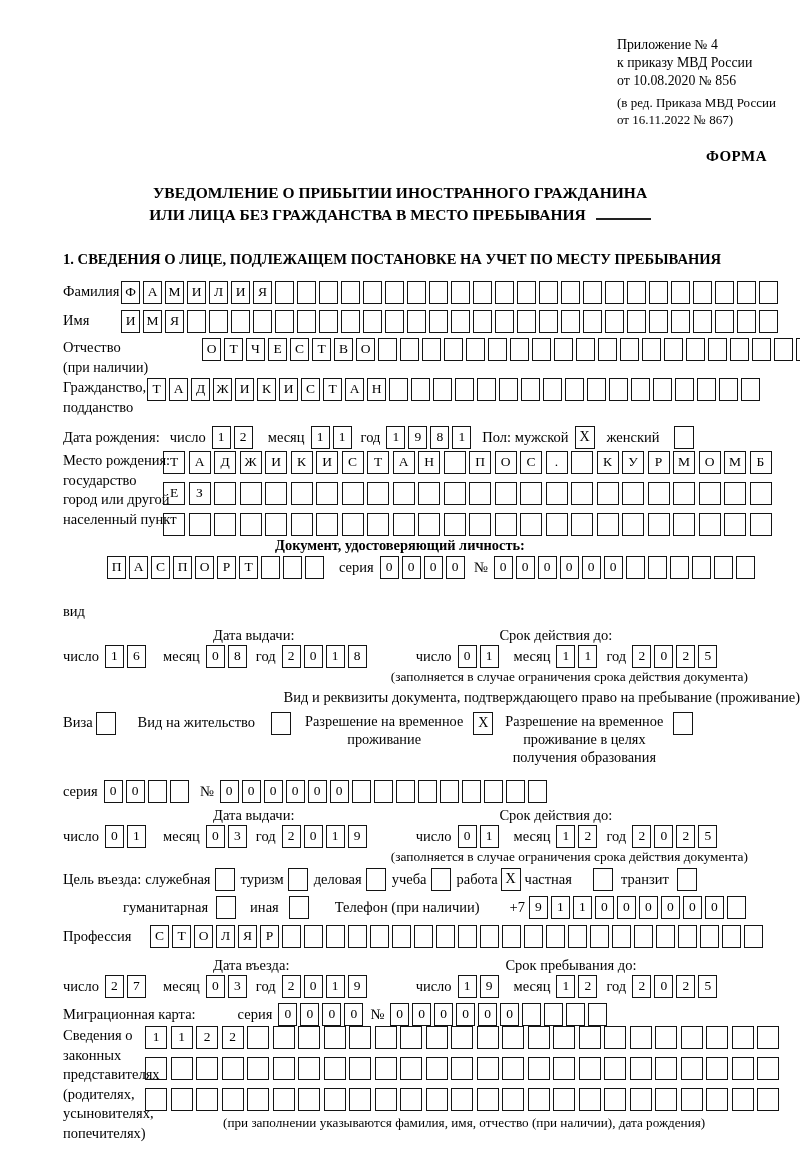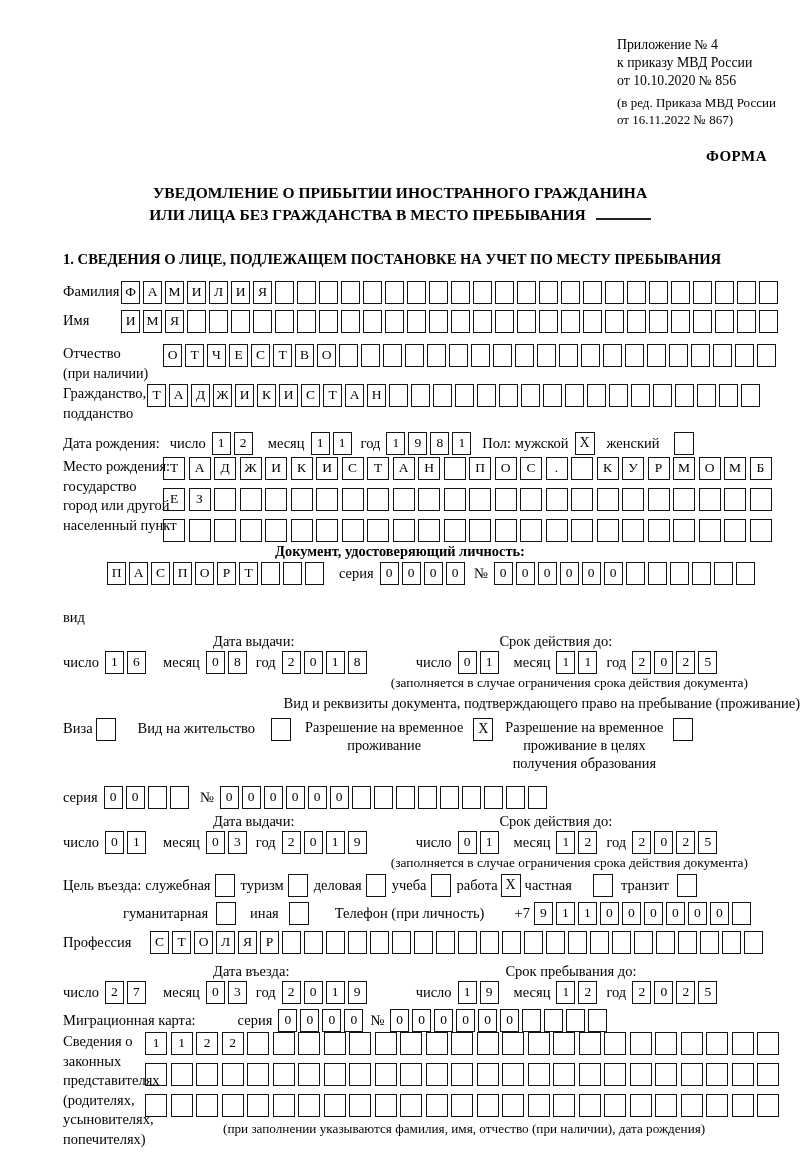--- a/index.html
+++ b/index.html
@@ -37,21 +37,21 @@
   .bot-note{font-size:13.2px;margin-top:4px;margin-left:78px;white-space:nowrap;}
 </style>
 </head>
 <body>
 
 <div class="page">
 
   <div class="hdr">
     <div>Приложение № 4</div>
     <div>к приказу МВД России</div>
-    <div>от 10.10.2020 № 856</div>
+    <div>от 10.08.2020 № 856</div>
     <div class="ed ed1">(в ред. Приказа МВД России</div>
     <div class="ed">от 16.11.2022 № 867)</div>
   </div>
   <div class="forma">ФОРМА</div>
 
   <div class="content">
 
     <div class="title">
       <div>УВЕДОМЛЕНИЕ О ПРИБЫТИИ ИНОСТРАННОГО ГРАЖДАНИНА</div>
       <div><span>ИЛИ ЛИЦА БЕЗ ГРАЖДАНСТВА В МЕСТО ПРЕБЫВАНИЯ</span><span class="t-ul"></span></div>
@@ -124,21 +124,21 @@
           <span class="cell">&nbsp;</span>
           <span class="cell">&nbsp;</span>
           <span class="cell">&nbsp;</span>
           <span class="cell">&nbsp;</span>
           <span class="cell">&nbsp;</span>
           <span class="cell">&nbsp;</span>
           <span class="cell">&nbsp;</span>
         </span>
     </div>
 
-    <div class="row" style="margin-top:11px;">
+    <div class="row" style="margin-top:5px;gap:39px;">
       <div class="lblcol w100" style="flex:none;">
         <div>Отчество</div>
         <div class="small">(при наличии)</div>
       </div>
       <span class="cellrow">
           <span class="cell">О</span>
           <span class="cell">Т</span>
           <span class="cell">Ч</span>
           <span class="cell">Е</span>
           <span class="cell">С</span>
@@ -503,21 +503,21 @@
       <span class="sub" style="margin-left:4px;margin-right:21px;">частная</span>
       <span class="cb"></span>
       <span class="sub" style="margin-left:8px;margin-right:8px;">транзит</span>
       <span class="cb"></span>
     </div>
     <div class="row" style="margin-top:5px;">
       <span class="sub" style="margin-left:60px;margin-right:8px;">гуманитарная</span>
       <span class="cb"></span>
       <span class="sub" style="margin-left:14px;margin-right:10px;">иная</span>
       <span class="cb"></span>
-      <span class="sub" style="margin-left:26px;">Телефон (при личность)</span>
+      <span class="sub" style="margin-left:26px;">Телефон (при наличии)</span>
       <span class="sub" style="margin-left:24px;margin-right:4px;">+7</span>
       <span class="cellrow">
           <span class="cell">9</span>
           <span class="cell">1</span>
           <span class="cell">1</span>
           <span class="cell">0</span>
           <span class="cell">0</span>
           <span class="cell">0</span>
           <span class="cell">0</span>
           <span class="cell">0</span>

